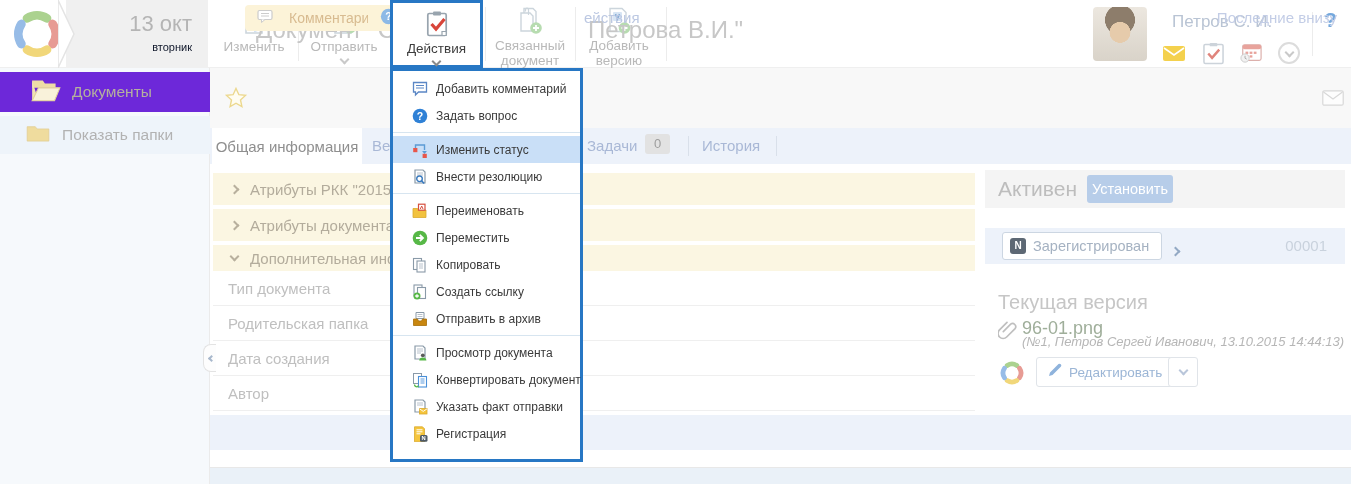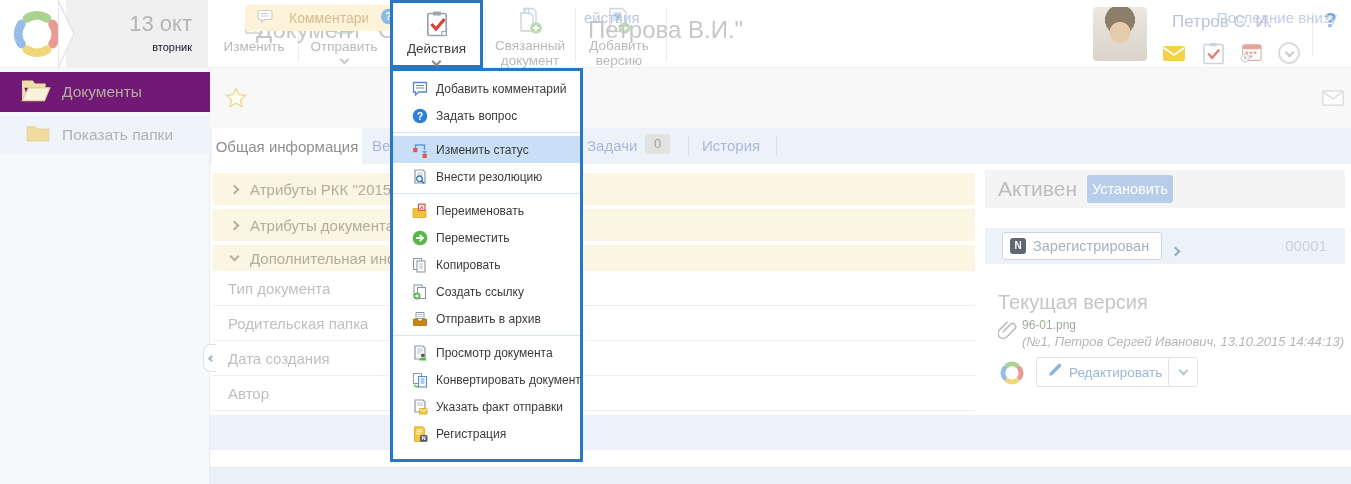--- a/index.html
+++ b/index.html
@@ -32,21 +32,21 @@
       linear-gradient(#ece7df,#d9d3c9); }
   .user-name { position:absolute; left:1172px; top:12px; font-size:17px; color:#b9c4d4; }
   .u-ic { position:absolute; top:42px; width:22px; height:22px; display:flex; align-items:center; justify-content:center; }
   .chev-circle { width:22px; height:22px; border:2px solid #dcdcdc; border-radius:50%; display:flex; align-items:center; justify-content:center; }
   .top-sep { position:absolute; left:1312px; top:12px; width:1px; height:44px; background:#ececec; }
   .help-q { position:absolute; left:1324px; top:8px; font-size:21px; font-weight:bold; color:#74a8dd; }
 
   
   .sidebar { position:absolute; left:0; top:68px; width:210px; height:416px; background:#f6f9fc; border-right:1px solid #ebebeb; }
   .sb-item { position:absolute; left:0; width:210px; display:flex; align-items:center; cursor:default; }
-  .sb-docs { top:4px; height:40px; background:#701a75; }
+  .sb-docs { top:4px; height:40px; background:#6d28d9;padding-left:10px; }
   .sb-folders { top:48px; height:38px; background:#eef4fa; }
   .sb-item .lbl { font-size:15.5px; color:#b2b2b2; }
   .sb-docs .lbl { color:#b5b09e; }
 
   
   .title-row { position:absolute; left:210px; top:68px; width:1141px; height:60px; background:#f8f8f8; }
   .doc-title { position:absolute; top:16px; font-size:24px; color:#c7c7c7; white-space:nowrap; }
   .tabs-row { position:absolute; left:210px; top:128px; width:1141px; height:36px; background:#edf2fa; }
   .tab-active { position:absolute; left:2px; top:0; width:150px; height:36px; background:#fff; display:flex; align-items:center; justify-content:center; font-size:15px; color:#8f8f8f; }
   .tab-txt { position:absolute; top:9px; font-size:15px; color:#a9b8d6; }
@@ -75,21 +75,21 @@
   .set-btn { position:absolute; left:102px; top:5px; width:86px; height:28px; background:#b7cde9; border-radius:3px; color:#fff; font-size:14.5px; text-align:center; line-height:28px; }
   .reg-row { position:absolute; left:985px; top:228px; width:360px; height:36px; background:#edf2fa; }
   .reg-btn { position:absolute; left:17px; top:4px; width:160px; height:28px; background:#fff; border:1px solid #ccd6e2; border-radius:3px; display:flex; align-items:center; padding-left:7px; }
   .reg-btn .lbl { font-size:14.5px; color:#a5b2c2; margin-left:7px; }
   .nbadge { display:inline-block; width:16px; height:16px; background:#5d6874; border-radius:3px; color:#fff; font-size:10px; font-weight:bold; text-align:center; line-height:16px; }
   .reg-chv { position:absolute; left:187px; top:13px; }
   .reg-num { position:absolute; right:18px; top:9px; font-size:15px; color:#c9d2dd; }
 
   .ver-title { position:absolute; left:998px; top:291px; font-size:20px; color:#c6c6c6; }
   .clip { position:absolute; left:998px; top:320px; }
-  .file-link { position:absolute; left:1022px; top:318px; font-size:12px; color:#9fae9a; }
+  .file-link { position:absolute; left:1022px; top:318px; font-size:18px; color:#9fae9a; }
   .file-meta { position:absolute; left:1022px; top:334px; font-size:13px; font-style:italic; color:#b6b6b6; white-space:nowrap; }
   .logo-mini { position:absolute; left:1000px; top:361px; width:24px; height:24px; }
   .edit-btn { position:absolute; left:1036px; top:357px; height:30px; background:#fff; border:1px solid #e0e4e9; border-radius:3px; display:flex; align-items:center; padding:0 10px; }
   .edit-btn .lbl { font-size:13.5px; color:#9cb6d6; margin-left:6px; }
   .verchv-btn { position:absolute; left:1168px; top:357px; width:30px; height:30px; background:#fff; border:1px solid #e0e4e9; border-radius:3px; display:flex; align-items:center; justify-content:center; }
   .verchv-btn .chv { border-color:#b9c6da; margin:0 0 3px 0; }
 
   
   .menu { position:absolute; left:390px; top:68px; width:193px; height:394px; background:#fff; border:3px solid #2777c4; z-index:50; padding-top:4px; }
   .mi { height:27px; display:flex; align-items:center; padding-left:18px; }

